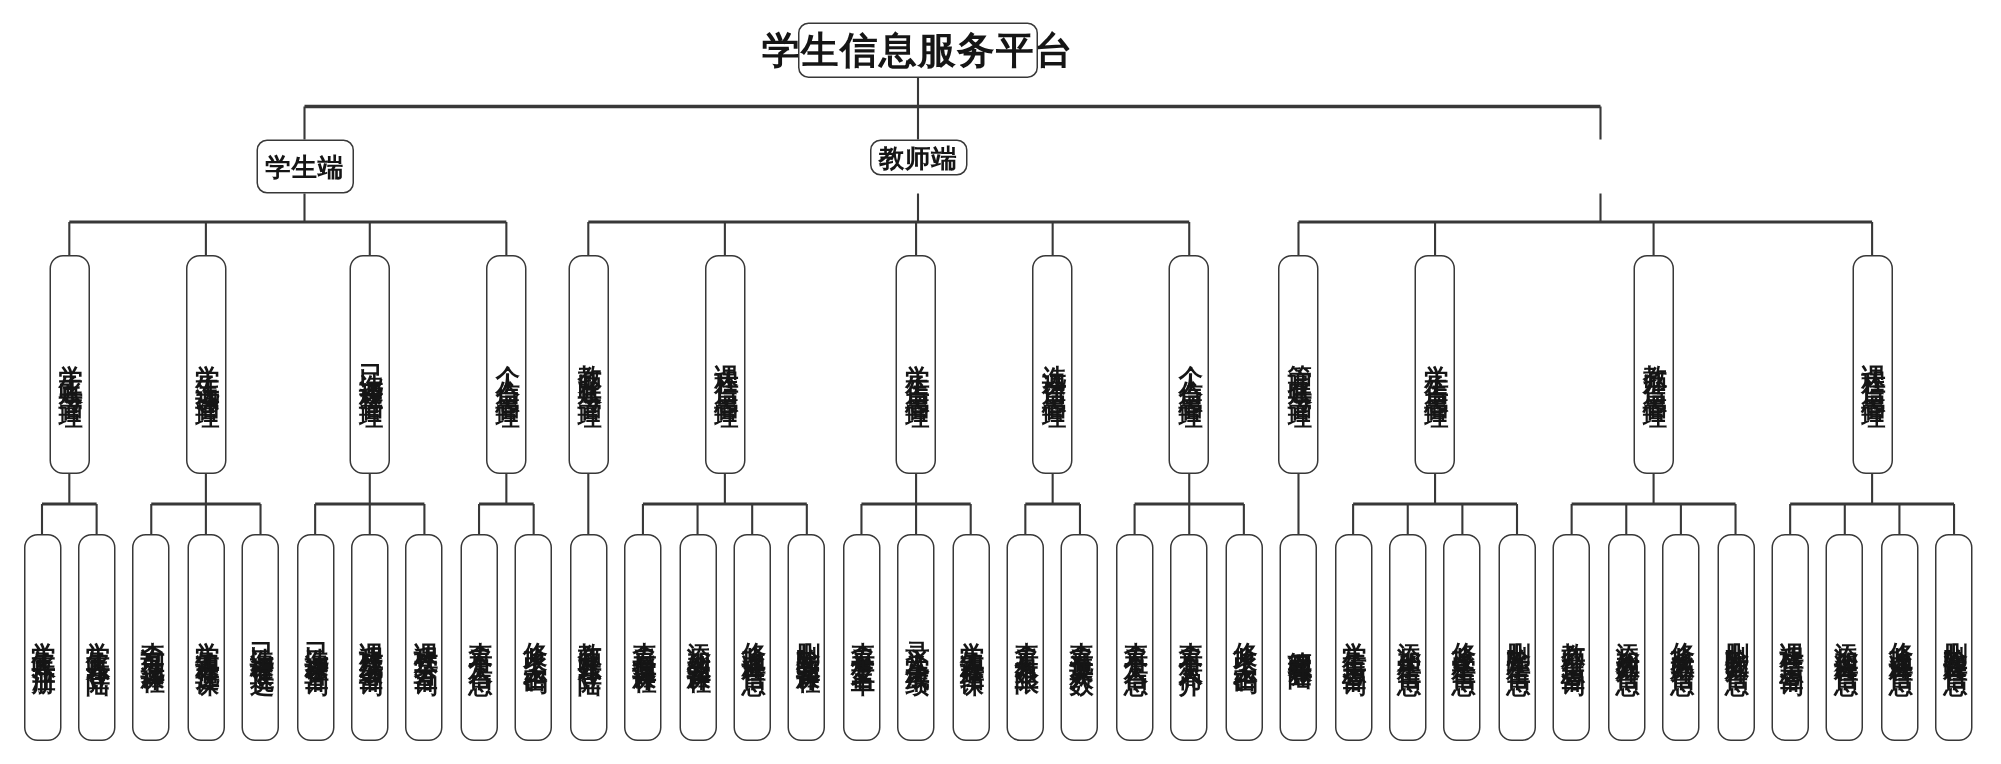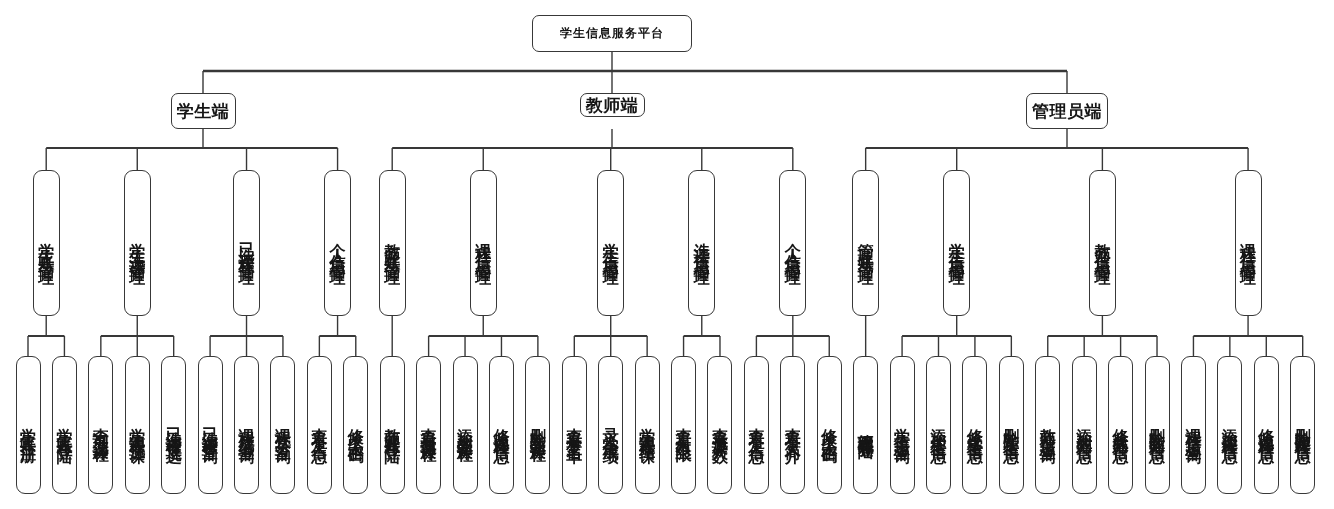--- a/index.html
+++ b/index.html
@@ -7,21 +7,21 @@
     position:relative;width:1334px;height:509px;background:var(--bg,#fff);
     font-family:"Liberation Serif","DejaVu Serif",serif;overflow:hidden;
   }
   svg.wires{position:absolute;left:0;top:0;}
   .hnode{
     position:absolute;display:flex;align-items:center;justify-content:center;
     background:var(--bg,#fff);border:1.5px solid var(--line,#383838);
     border-radius:7px;font-weight:700;color:var(--text,#151515);
     box-sizing:border-box;white-space:nowrap;
   }
-  .hnode.root{font-size:12px;letter-spacing:1px;}
+  .hnode.root{font-size:25px;letter-spacing:1px;}
   .hnode.l2{font-size:17px;letter-spacing:0.5px;}
   .vnode{
     position:absolute;display:flex;align-items:center;justify-content:center;
     background:var(--bg,#fff);border:1.4px solid var(--line,#383838);
     border-radius:9px;font-weight:700;color:var(--text,#151515);
     box-sizing:border-box;
   }
   .vnode span{
     writing-mode:vertical-rl;text-orientation:upright;
     font-size:16px;line-height:1;display:block;
@@ -261,19 +261,16 @@
     </div>
     <div class="vnode" style="left: 1253.78px; top: 356px; width: 25px; height: 138px;">
       <span style="letter-spacing: 4px; margin-bottom: -4px;">修改课程信息</span>
     </div>
     <div class="vnode" style="left: 1290.2px; top: 356px; width: 25px; height: 138px;">
       <span style="letter-spacing: 4px; margin-bottom: -4px;">删除课程信息</span>
     </div>
     <div class="vnode" style="left: 1234.57px; top: 170px; width: 27px; height: 146px;">
       <span style="letter-spacing: 5.33333px; margin-bottom: -5.33333px;">课程信息管理</span>
     </div>
-    <div class="hnode l2" style="left: 1026px; top: 93px; width: 82px; height: 36px;">
-      <span>管理员端</span>
-    </div>
     <div class="hnode root" style="left: 532px; top: 15px; width: 160px; height: 37px;">
       <span>学生信息服务平台</span>
     </div>
   </div>
 
 </body></html>

